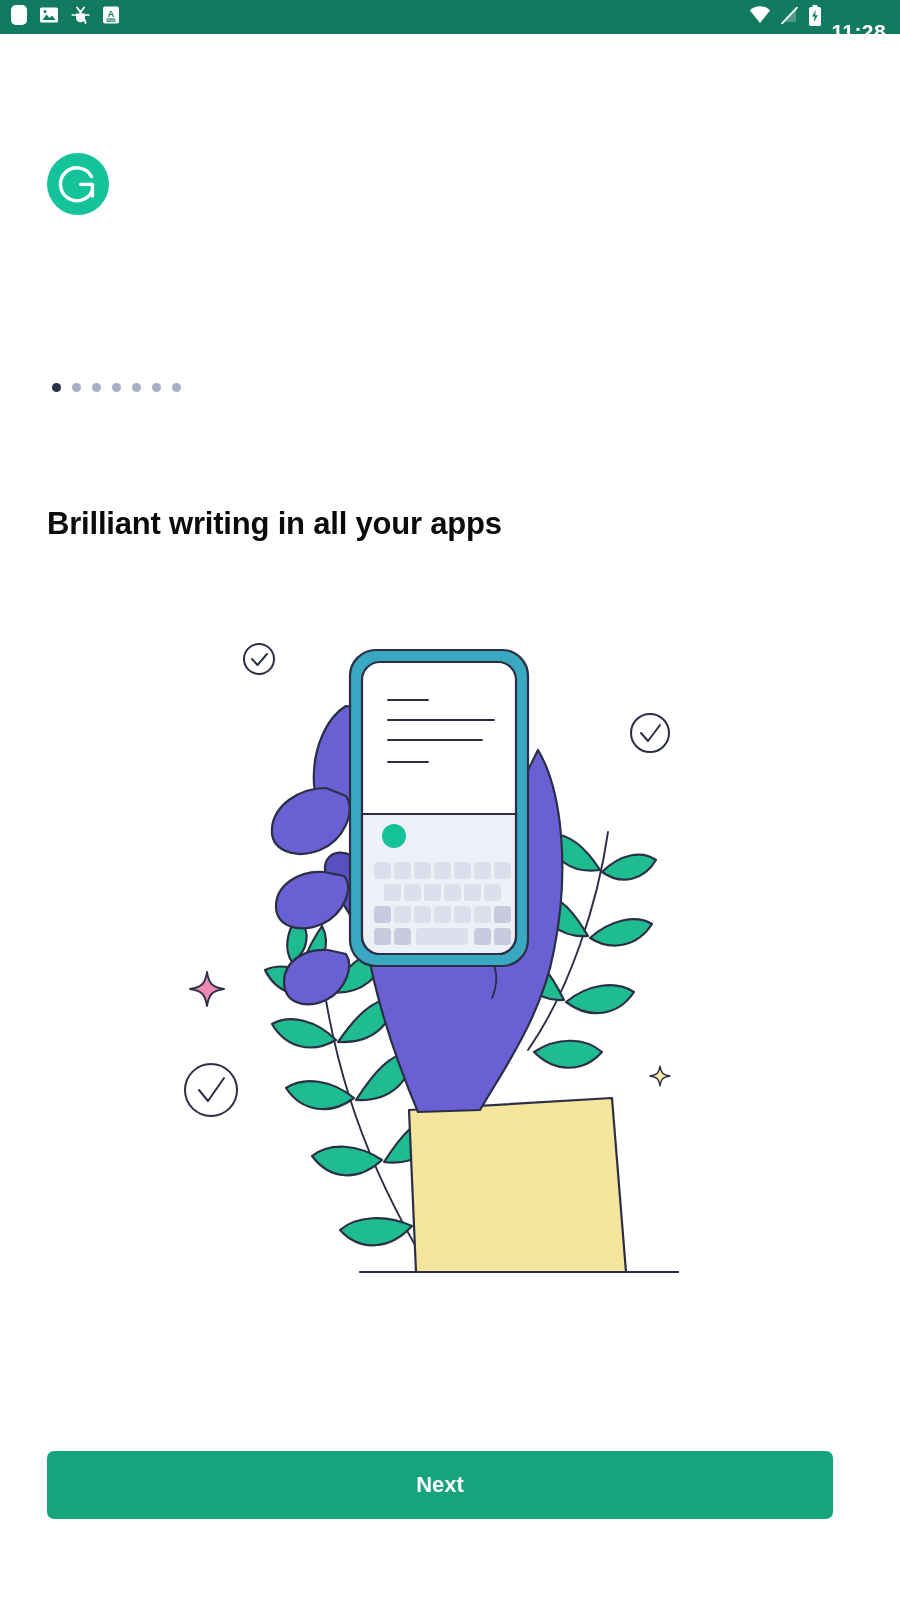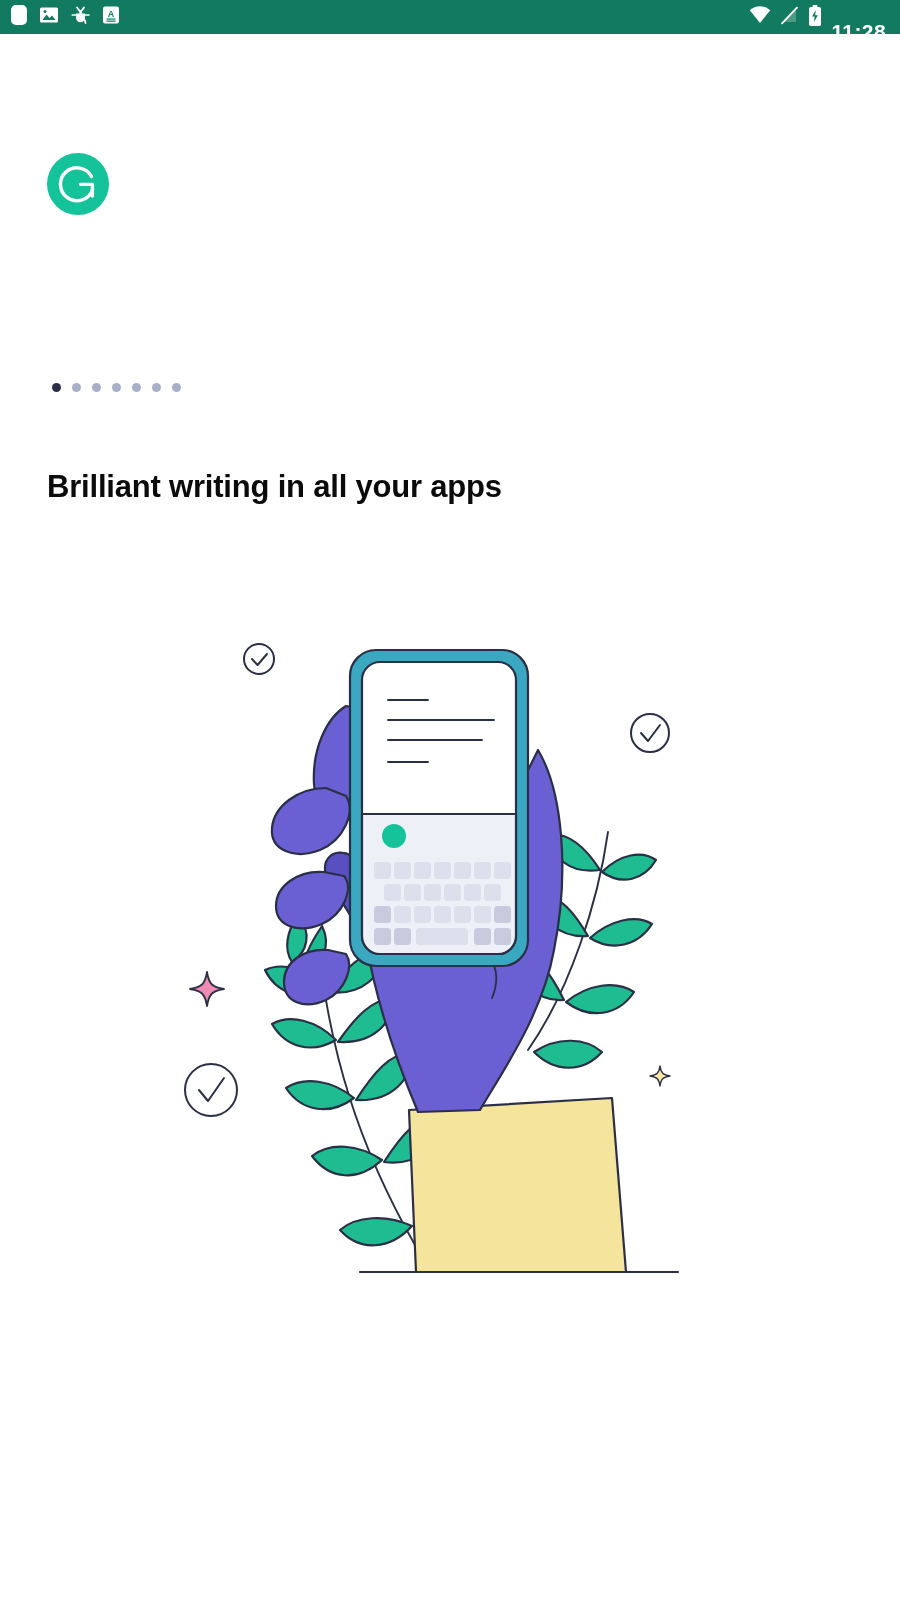--- a/index.html
+++ b/index.html
@@ -26,21 +26,21 @@
   
   .logo-wrap{ position:absolute; left:47px; top:153px; width:62px; height:62px; }
 
   
   .dots{ position:absolute; left:52px; top:383px; display:flex; align-items:center; gap:11px; }
   .dot{ width:9px; height:9px; border-radius:50%; background:#a7b0c8; }
   .dot.active{ background:#2a2f45; }
 
   
   .headline{
-    position:absolute; left:47px; top:468px; width:790px;
+    position:absolute; left:47px; top:505px; width:790px;
     font-size:31px; font-weight:bold; color:#0b0b0b;
     letter-spacing:-.2px; line-height:1.2;
   }
 
   
   .illo{ position:absolute; left:150px; top:620px; width:600px; height:680px; }
   .illo svg{ display:block; width:100%; height:100%; }
 
   
   .next-btn{
@@ -242,14 +242,15 @@
             <path d="M49 470 L58 481 L74 458"></path>
           </g>
         </g>
 
         <path d="M57 352 C59 364 62 367 74 369 C62 371 59 374 57 386 C55 374 52 371 40 369 C52 367 55 364 57 352 Z" fill="#f08cb4" stroke-width="1.8"></path>
         <path d="M510 446 C511 453 513 455 520 456 C513 457 511 459 510 466 C509 459 507 457 500 456 C507 455 509 453 510 446 Z" fill="#f7e9a6" stroke-width="1.4"></path>
       </g>
     </svg>
   </div>
 
+  <button class="next-btn">Next</button>
 
 </div>
 
 </body></html>

